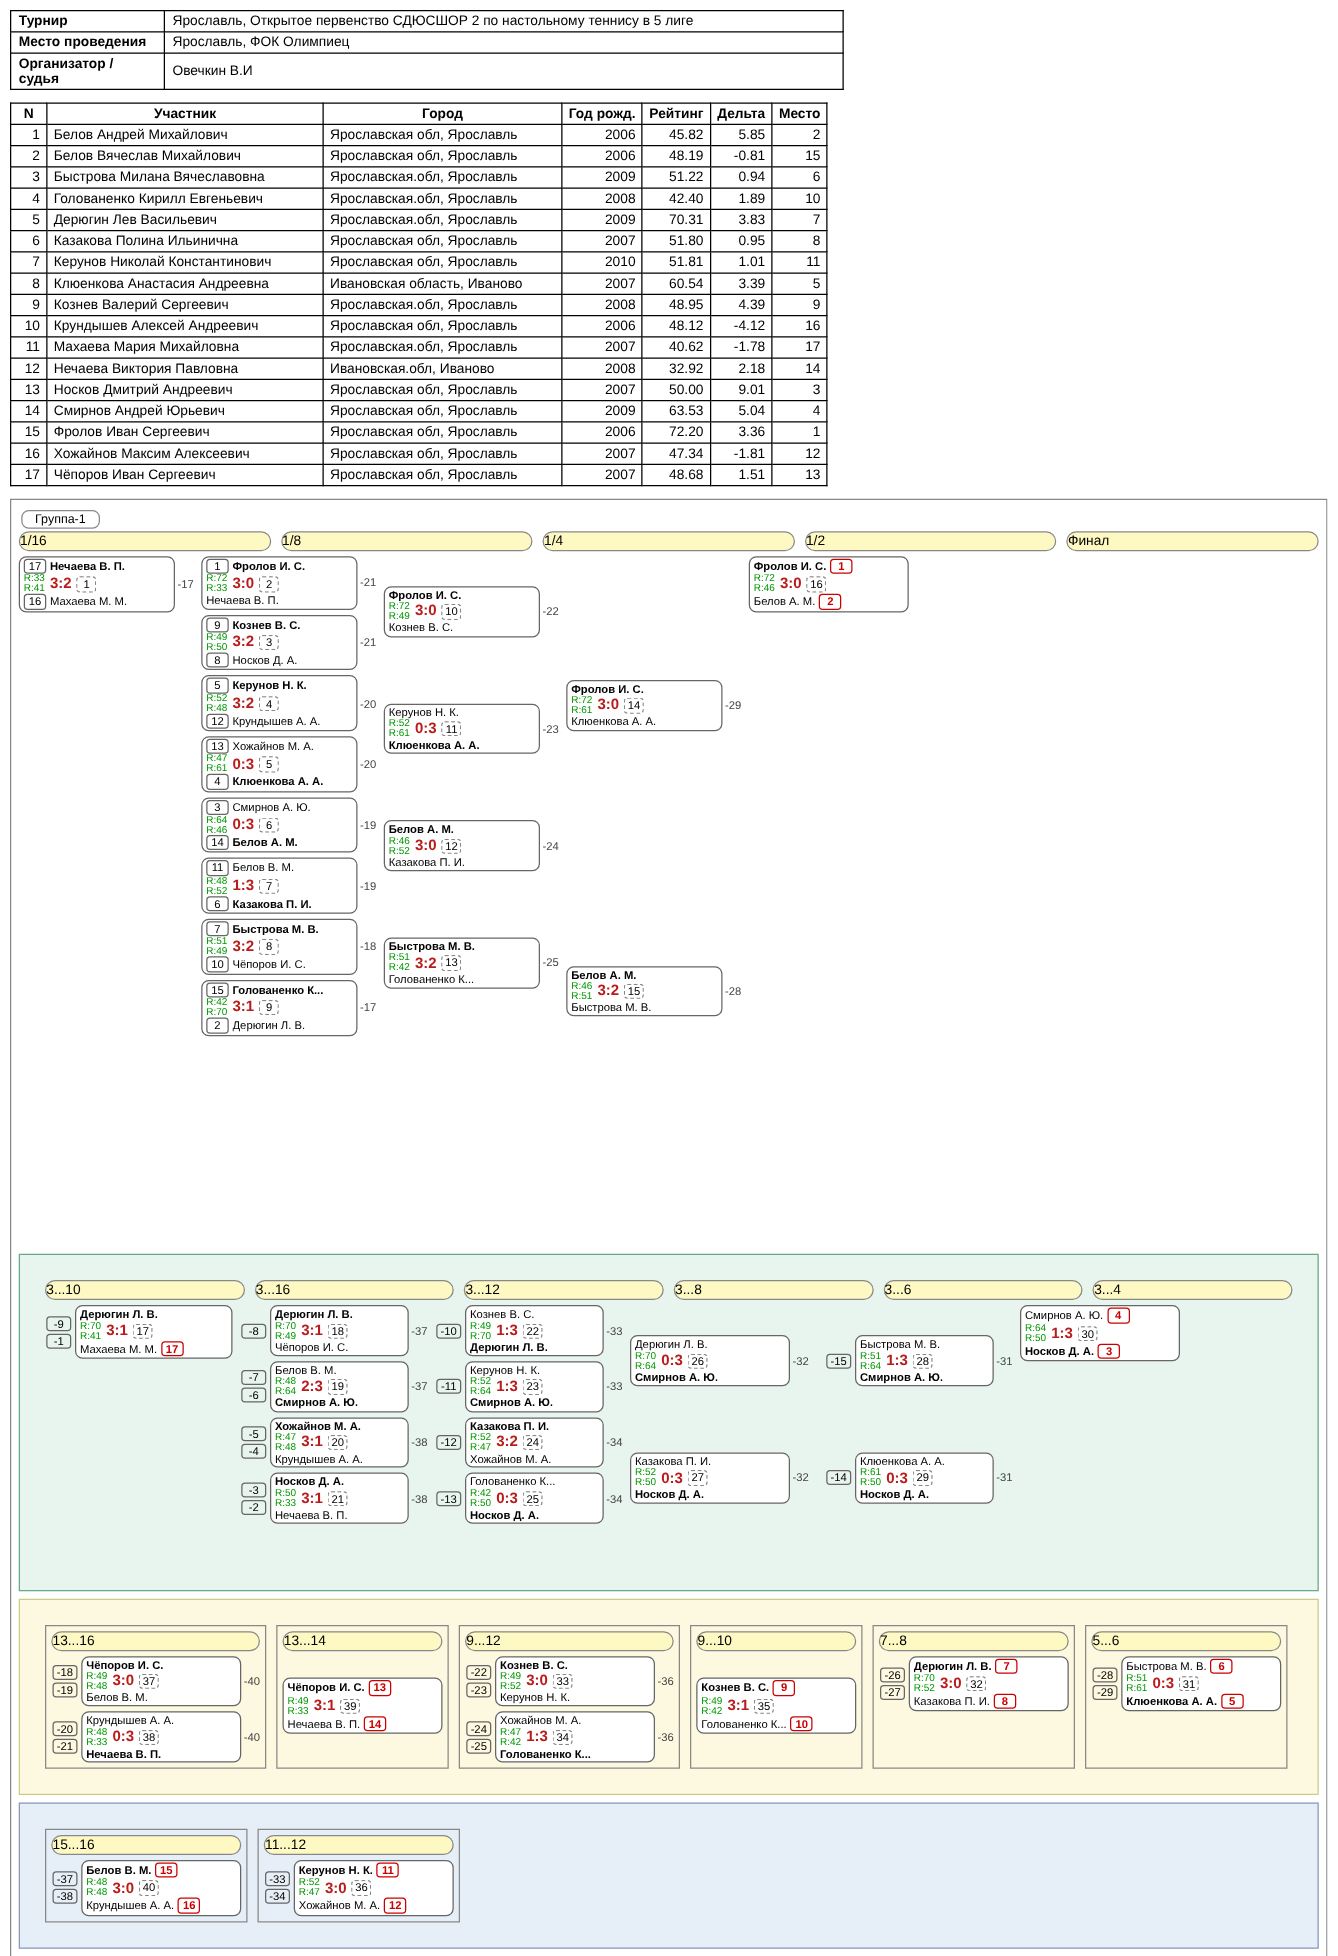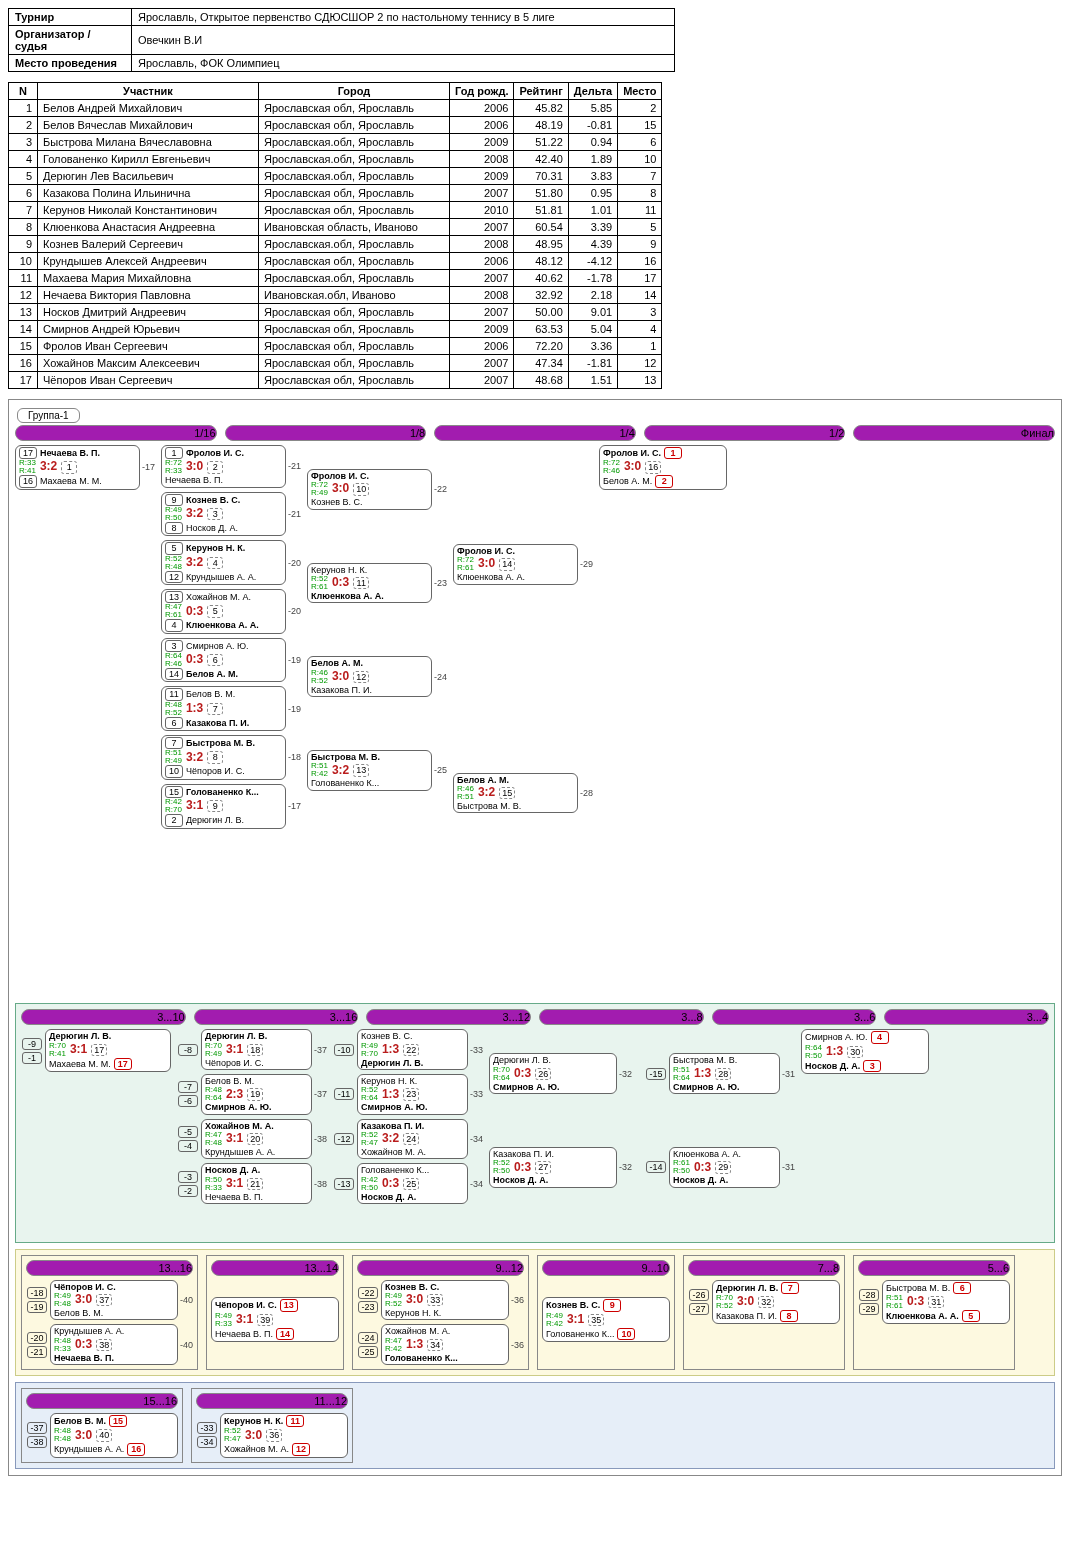--- a/index.html
+++ b/index.html
@@ -8,61 +8,61 @@
 .info td{border:1px solid #000;padding:2px 6px;font-size:11px}
 .info .lbl{font-weight:bold;width:110px}
 .part{margin-bottom:10px}
 .part th,.part td{border:1px solid #000;padding:2px 5px;font-size:11px}
 .part th{font-weight:bold;text-align:center}
 .part .n{text-align:right;width:18px}
 .part .num{text-align:right}
 .bracket{border:1px solid #888;padding:6px;margin-bottom:6px;position:relative}
 .grp{border:1px solid #888;border-radius:6px;padding:1px 10px;display:inline-block;background:#fff;font-size:10px;margin:2px}
 .rounds{display:flex;gap:8px;margin-bottom:4px}
-.round-hdr{border:1px solid #888;border-radius:10px;padding:1px 0;text-align:right;font-size:11px;flex:1;background:#a21caf}
+.round-hdr{border:1px solid #888;border-radius:10px;padding:1px 0;text-align:left;font-size:11px;flex:1;background:#fef9c3}
 .cols{display:flex;gap:6px;align-items:flex-start}
 .col{display:flex;flex-direction:column;gap:4px}
 .match{border:1px solid #666;border-radius:6px;padding:1px 3px;font-size:9px;line-height:1.15;background:#fff;position:relative;width:120px}
 .match .top{display:flex;align-items:center;gap:3px}
 .match .bot{display:flex;align-items:center;gap:3px}
 .seed{border:1px solid #666;border-radius:3px;min-width:14px;text-align:center;font-size:9px;padding:0 1px;display:inline-block}
 .seed.red{color:#c00;font-weight:bold;border-color:#c00}
 .pn{font-size:9px;white-space:nowrap;overflow:hidden;text-overflow:ellipsis;max-width:78px}
 .pn.b{font-weight:bold}
 .rat{color:#090;font-size:8px;line-height:1}
 .scr{color:#b91c1c;font-weight:bold;font-size:12px;padding:0 2px}
 .gm{border:1px dashed #888;border-radius:3px;min-width:12px;text-align:center;font-size:9px;padding:0 1px}
 .ext{border:1px solid #666;border-radius:3px;min-width:16px;text-align:center;font-size:9px;padding:0 1px;margin:1px}
 .link{font-size:9px;color:#444;align-self:center}
-.sec{border:1px solid #6a8;background:#e8f4ee;padding:5px;margin-top:6px}
+.sec{border:1px solid #6a8;background:#e8f4ee;padding:20px;margin-top:6px}
 .sec.yel{background:#fdf9e0;border-color:#cc8}
 .sec.blu{background:#e6eef8;border-color:#89b}
 .subrow{display:flex;gap:8px;flex-wrap:wrap}
 .subblk{border:1px solid #888;padding:4px;background:inherit}
 .mid{display:flex;align-items:center;gap:2px}
 .spacer{height:20px}
 .spacer2{height:45px}
 .spacer3{height:95px}
 </style>
 </head>
 <body>
 
 <table class="info">
 <tbody>
       <tr>
         <td class="lbl">Турнир</td>
         <td style="width:530px">Ярославль, Открытое первенство СДЮСШОР 2 по настольному теннису в 5 лиге</td>
       </tr>
 <tr>
+        <td class="lbl">Место проведения</td>
+        <td>Ярославль, ФОК Олимпиец</td>
+      </tr>
+<tr>
         <td class="lbl">Организатор / судья</td>
         <td>Овечкин В.И</td>
-      </tr>
-<tr>
-        <td class="lbl">Место проведения</td>
-        <td>Ярославль, ФОК Олимпиец</td>
       </tr>
 </tbody>
   </table>
 
 <table class="part">
 <thead>
       <tr>
 <th>N</th>
 <th style="width:210px">Участник</th>
 <th style="width:180px">Город</th>

